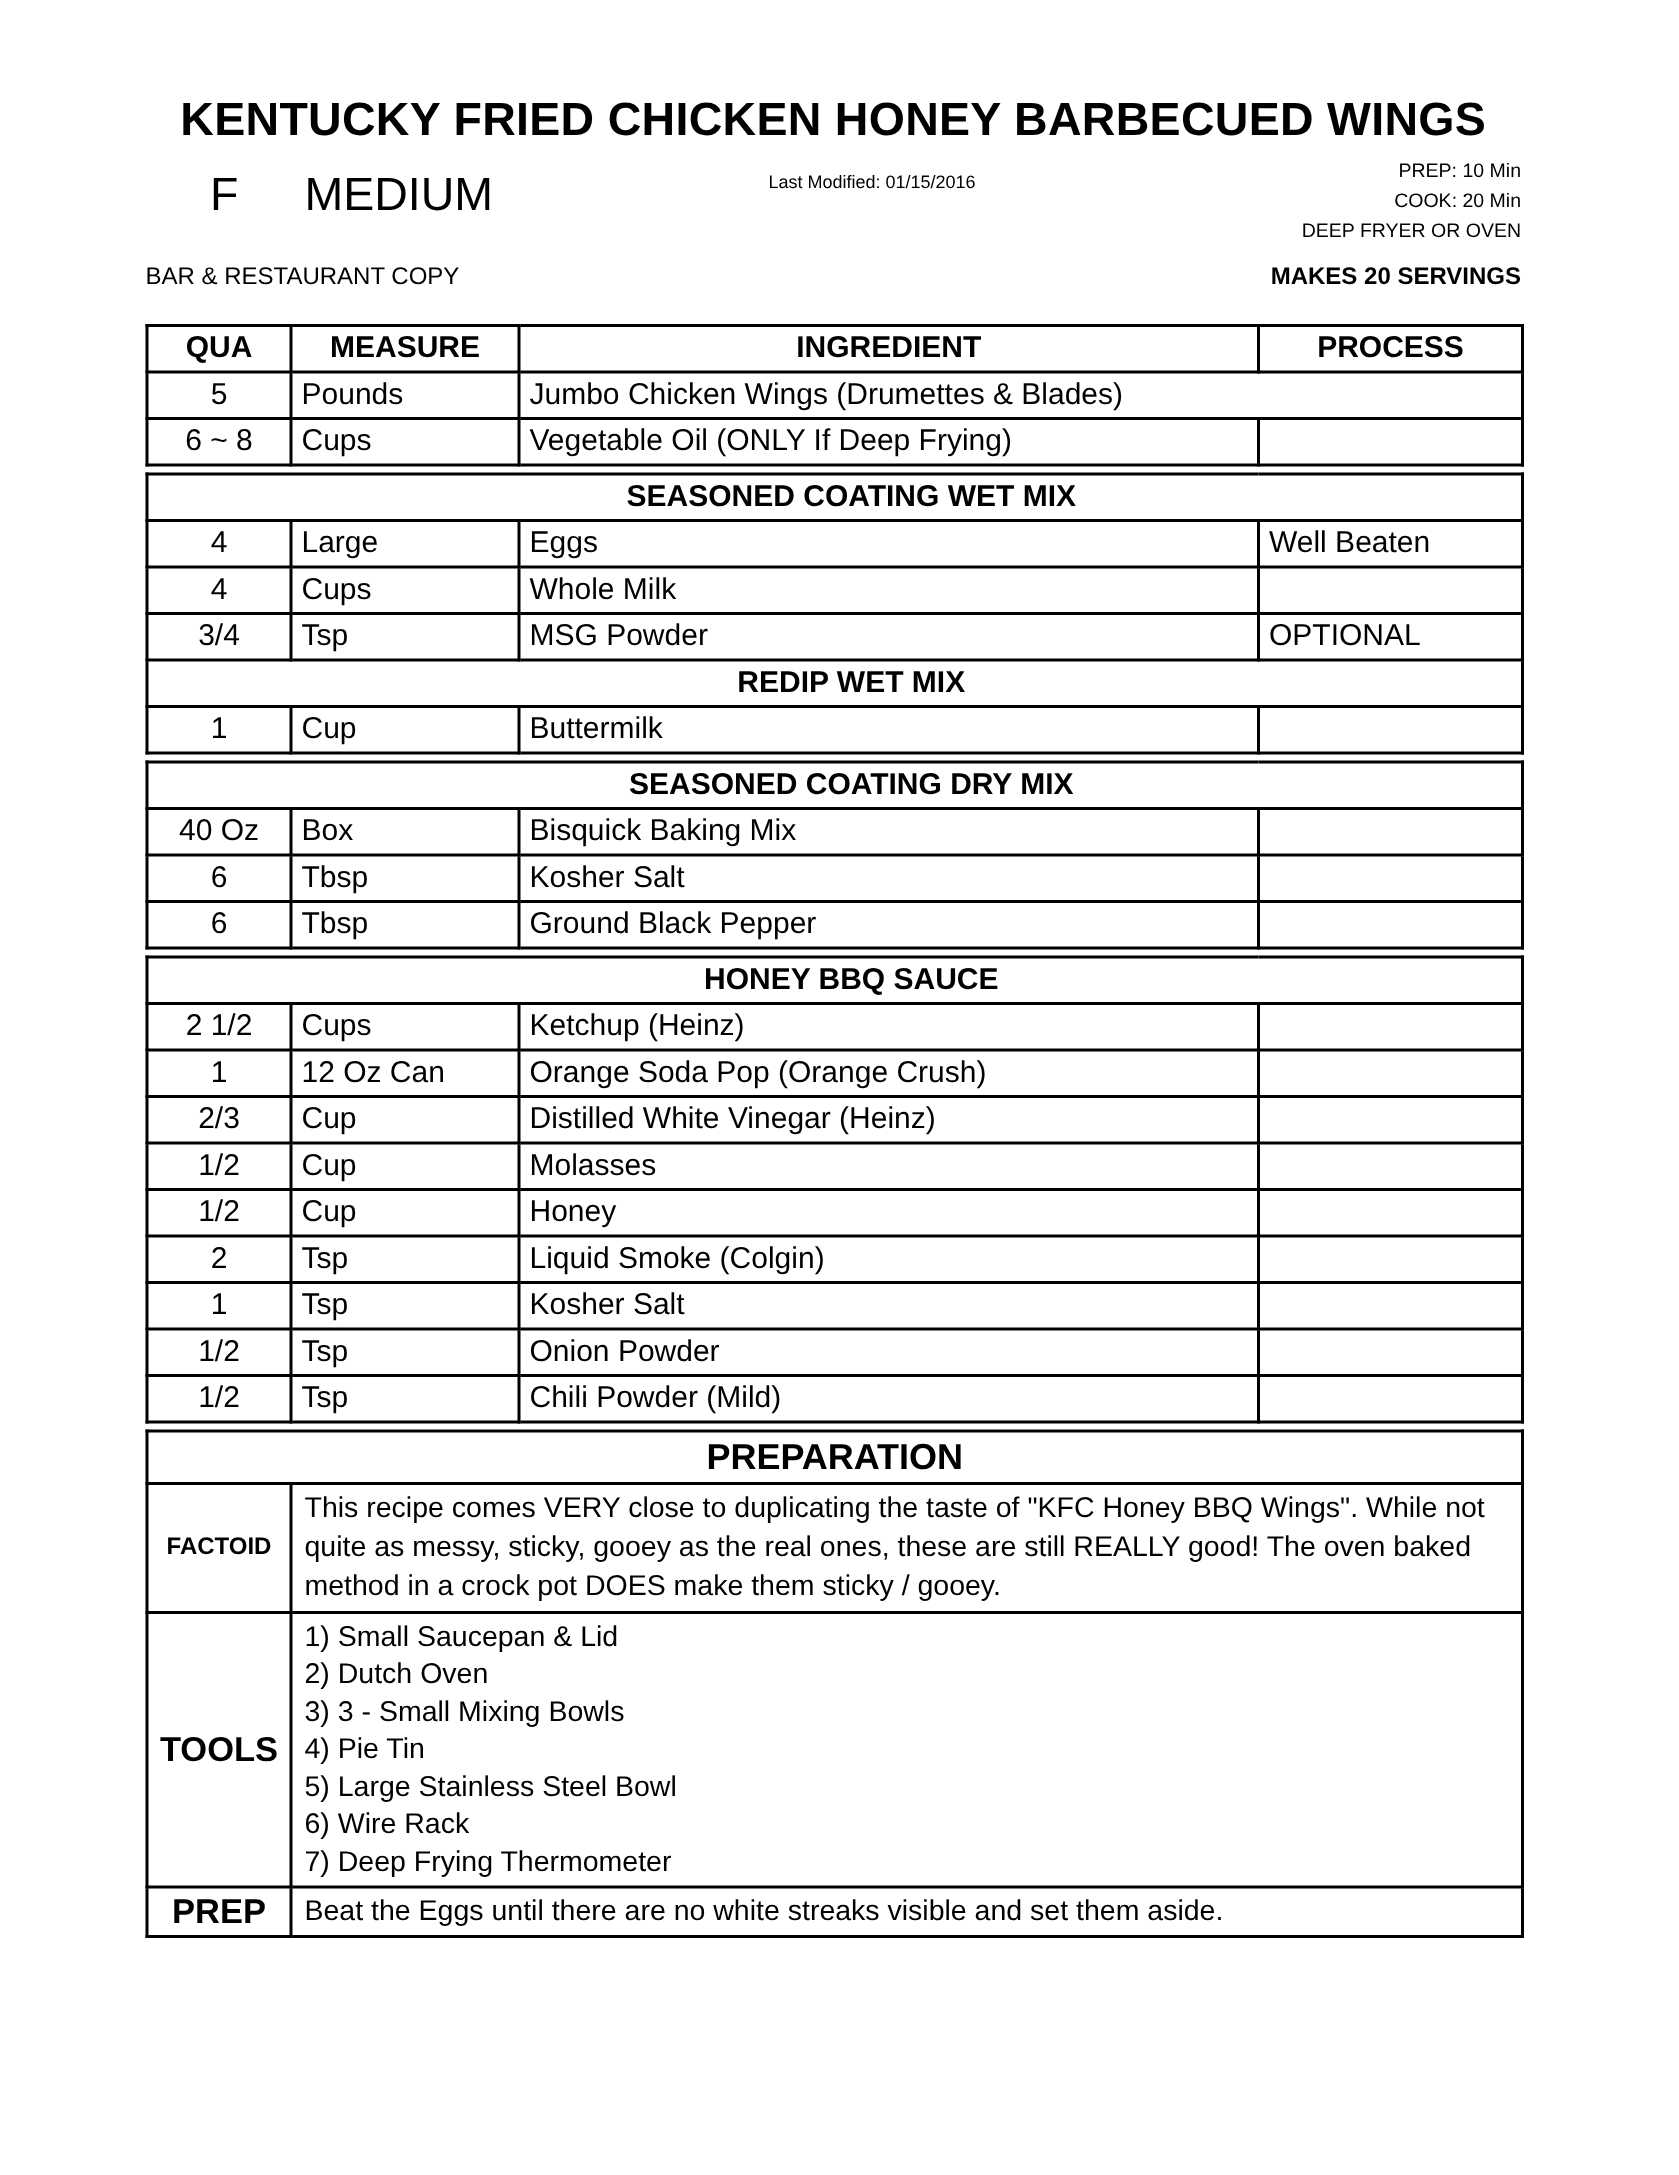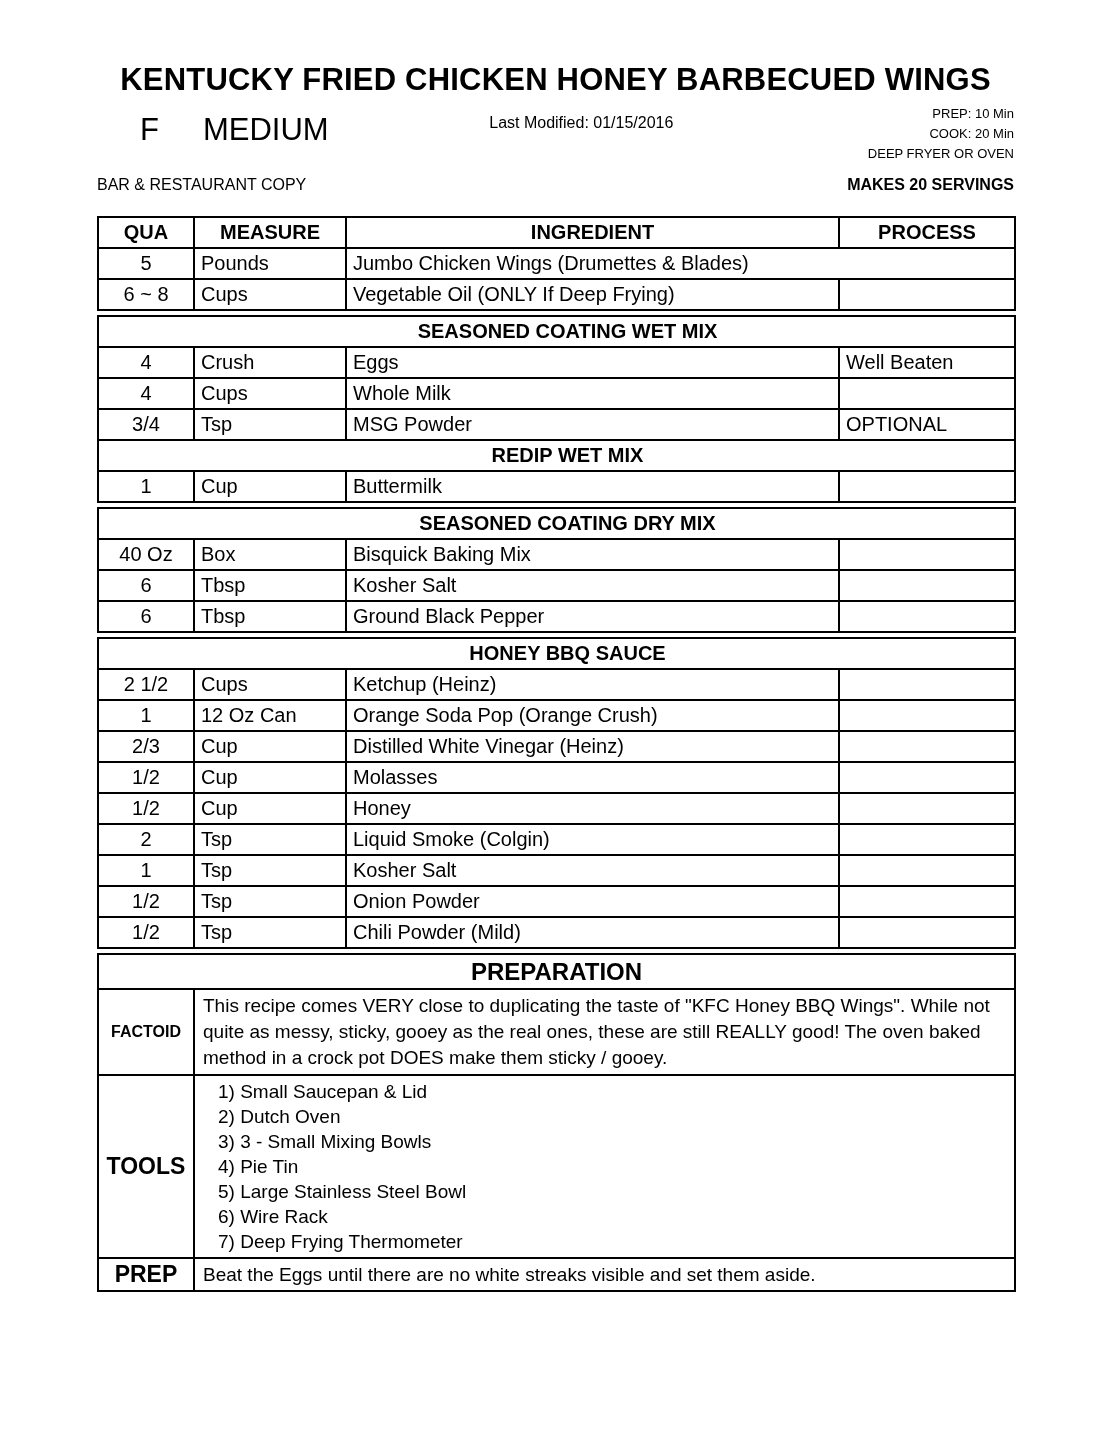--- a/index.html
+++ b/index.html
@@ -8,42 +8,42 @@
     font-family:"Liberation Sans",sans-serif;
     -webkit-font-smoothing:antialiased;
   }
   .page{padding:62px 105px 0 97px;}
   .title{
     font-size:31px;font-weight:bold;text-align:center;
     margin:0 0 4px 0;white-space:nowrap;letter-spacing:0.2px;
   }
   .subhead{display:flex;align-items:flex-start;}
   .code-line{display:flex;gap:44px;font-size:31px;padding-left:43px;margin-top:10px;white-space:nowrap;}
-  .modified{flex:1;text-align:center;font-size:16px;margin-top:12px;white-space:nowrap;}
+  .modified{flex:1;text-align:center;font-size:12px;margin-top:12px;white-space:nowrap;}
   .timing{width:180px;font-size:13px;line-height:20px;text-align:right;margin-top:2px;white-space:nowrap;}
   .copyline{display:flex;justify-content:space-between;align-items:flex-end;font-size:16px;margin-top:12px;margin-bottom:22px;}
   .servings{font-weight:bold;}
 
   table{border-collapse:collapse;width:917px;table-layout:fixed;margin-bottom:4px;}
   col.c-qua{width:96px;}
   col.c-measure{width:152px;}
   col.c-ingredient{width:493px;}
   col.c-process{width:176px;}
   th,td{
     border:2px solid #000;font-size:20px;height:27px;
     padding:1px 6px;overflow:hidden;white-space:nowrap;vertical-align:middle;
   }
   th{font-weight:bold;text-align:center;}
   td.qty{text-align:center;padding:1px 2px;}
   td.section-title{font-weight:bold;text-align:center;padding-left:28px;}
   .prep-title{font-weight:bold;text-align:center;font-size:24px;height:31px;}
   td.lbl{font-weight:bold;text-align:center;font-size:23px;}
   td.lbl-small{font-weight:bold;text-align:center;font-size:16px;}
   td.txt{white-space:normal;font-size:19px;line-height:26px;padding:3px 8px;}
-  td.txt-tools{white-space:normal;font-size:19px;line-height:25px;padding:3px 23px;}
+  td.txt-tools{white-space:normal;font-size:19px;line-height:25px;padding:3px 8px;}
   td.txt-prep{white-space:nowrap;font-size:19px;padding:2px 8px;}
 </style>
 </head>
 <body>
 
 <div class="page">
 
   <h1 class="title">KENTUCKY FRIED CHICKEN HONEY BARBECUED WINGS</h1>
 
   <div class="subhead">
@@ -98,21 +98,21 @@
         <col class="c-measure">
         <col class="c-ingredient">
         <col class="c-process">
       </colgroup>
     <tbody>
         <tr>
       <td class="section-title" colspan="4">SEASONED COATING WET MIX</td>
     </tr>
     <tr>
       <td class="qty">4</td>
-      <td>Crush</td>
+      <td>Large</td>
       <td>Eggs</td>
       <td>Well Beaten</td>
     </tr>
     <tr>
       <td class="qty">4</td>
       <td>Cups</td>
       <td>Whole Milk</td>
       <td></td>
     </tr>
     <tr>

